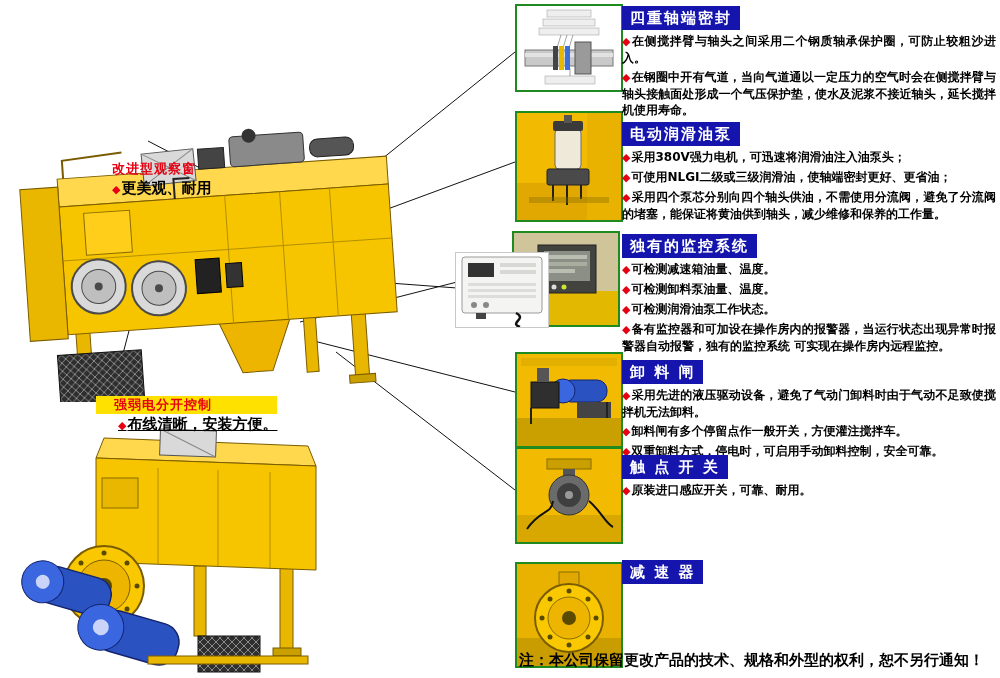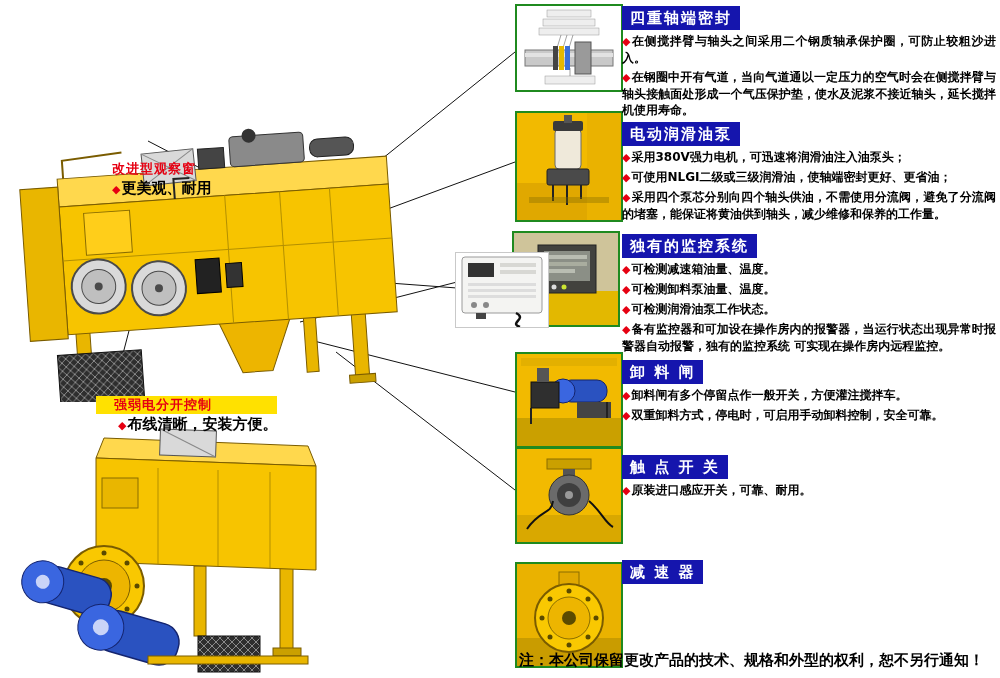--- a/index.html
+++ b/index.html
@@ -172,21 +172,21 @@
     </svg>
   </div>
 
   <div class="callout" style="left:112px; top:112px;margin-top:48px;">
     <div class="callout-title">改进型观察窗</div>
     <div class="bullet">更美观、耐用</div>
   </div>
 
   <div class="callout" style="left:96px; top:396px;">
     <div class="callout-title hl">强弱电分开控制</div>
-    <div class="bullet" style="margin-left:22px;">布线清晰，安装方便。</div>
+    <div class="bullet" style="margin-left:22px;text-decoration:underline;">布线清晰，安装方便。</div>
   </div>
 
   <figure class="thumb t-seal">
     <svg width="104" height="84" viewBox="0 0 104 84">
       <rect width="104" height="84" fill="#fff"></rect>
       <rect x="30" y="4" width="44" height="7" fill="#eee" stroke="#999" stroke-width="0.5"></rect>
       <rect x="26" y="13" width="52" height="7" fill="#eee" stroke="#999" stroke-width="0.5"></rect>
       <rect x="22" y="22" width="60" height="7" fill="#eee" stroke="#999" stroke-width="0.5"></rect>
       <line x1="44" y1="29" x2="40" y2="42" stroke="#666" stroke-width="0.6"></line>
       <line x1="50" y1="29" x2="46" y2="42" stroke="#666" stroke-width="0.6"></line>
@@ -310,20 +310,21 @@
   <section class="sec" style="top:234px;">
     <h2 class="sec-h">独有的监控系统</h2>
     <p class="bullet">可检测减速箱油量、温度。</p>
     <p class="bullet">可检测卸料泵油量、温度。</p>
     <p class="bullet">可检测润滑油泵工作状态。</p>
     <p class="bullet">备有监控器和可加设在操作房内的报警器，当运行状态出现异常时报警器自动报警，独有的监控系统 可实现在操作房内远程监控。</p>
   </section>
 
   <section class="sec" style="top:360px;">
     <h2 class="sec-h">卸 料 闸</h2>
+    <p class="bullet">采用先进的液压驱动设备，避免了气动门卸料时由于气动不足致使搅拌机无法卸料。</p>
     <p class="bullet">卸料闸有多个停留点作一般开关，方便灌注搅拌车。</p>
     <p class="bullet">双重卸料方式，停电时，可启用手动卸料控制，安全可靠。</p>
   </section>
 
   <section class="sec" style="top:455px;">
     <h2 class="sec-h">触 点 开 关</h2>
     <p class="bullet">原装进口感应开关，可靠、耐用。</p>
   </section>
 
   <section class="sec" style="top:560px;">

